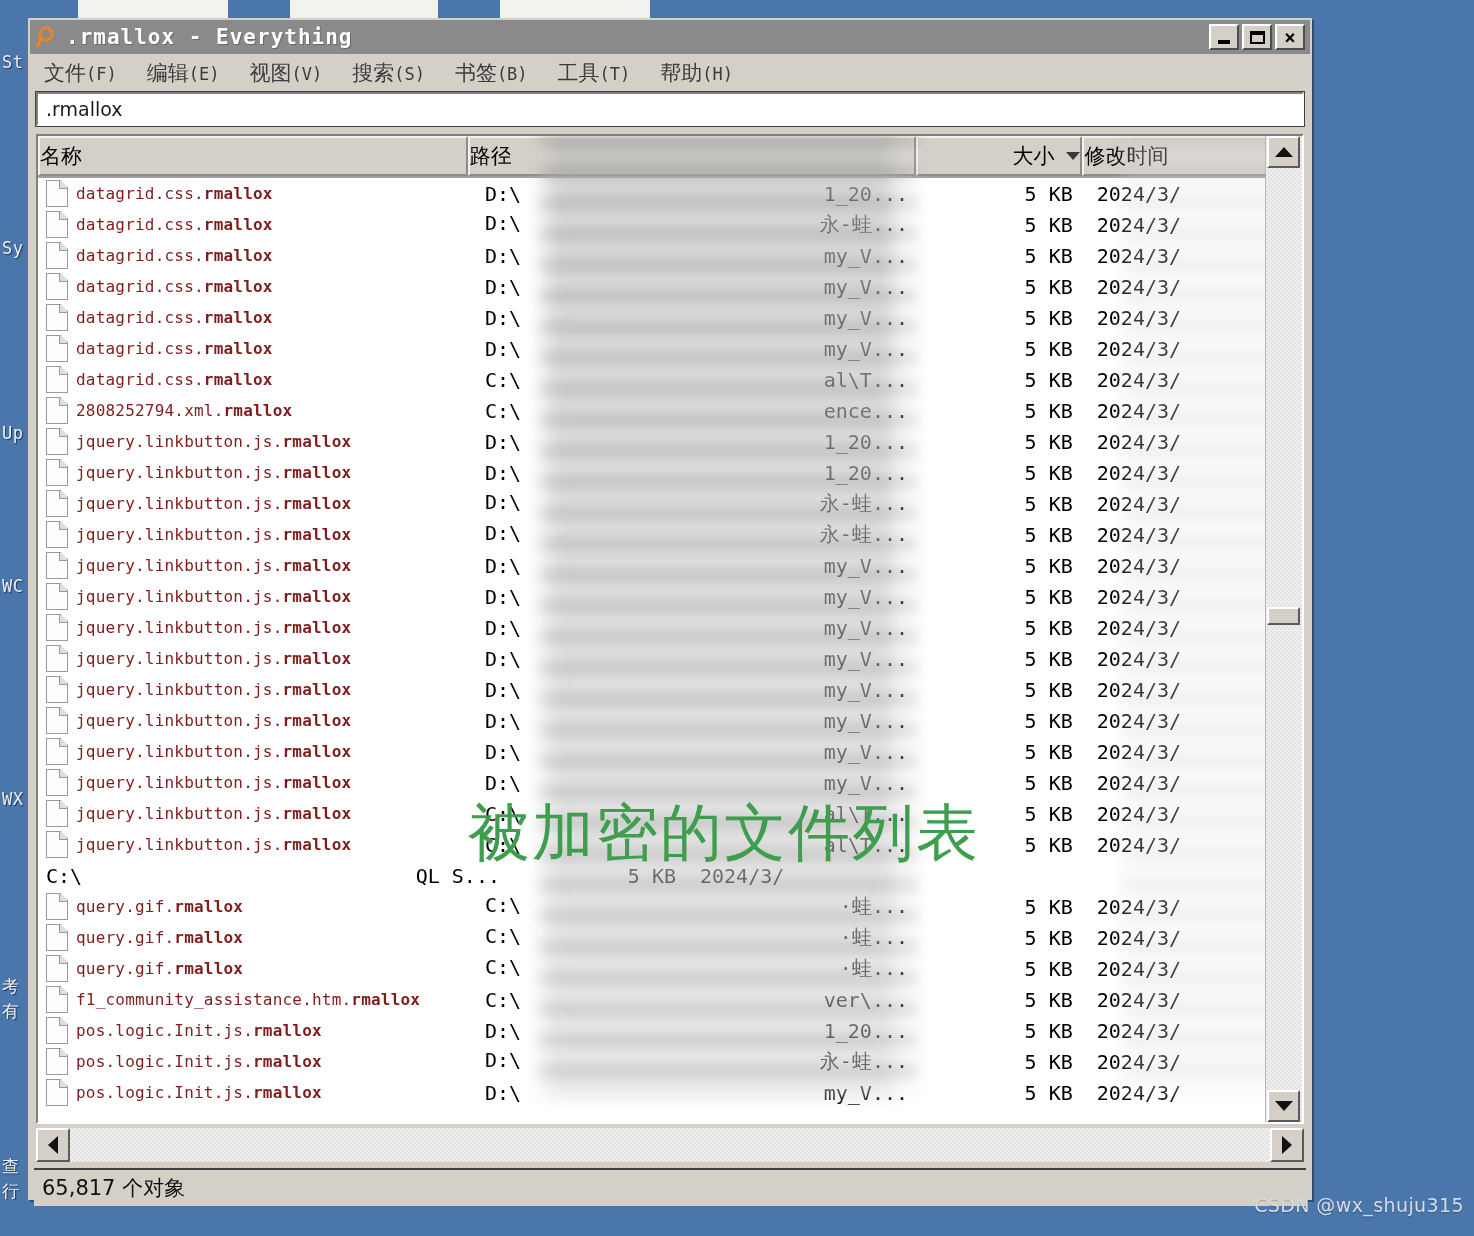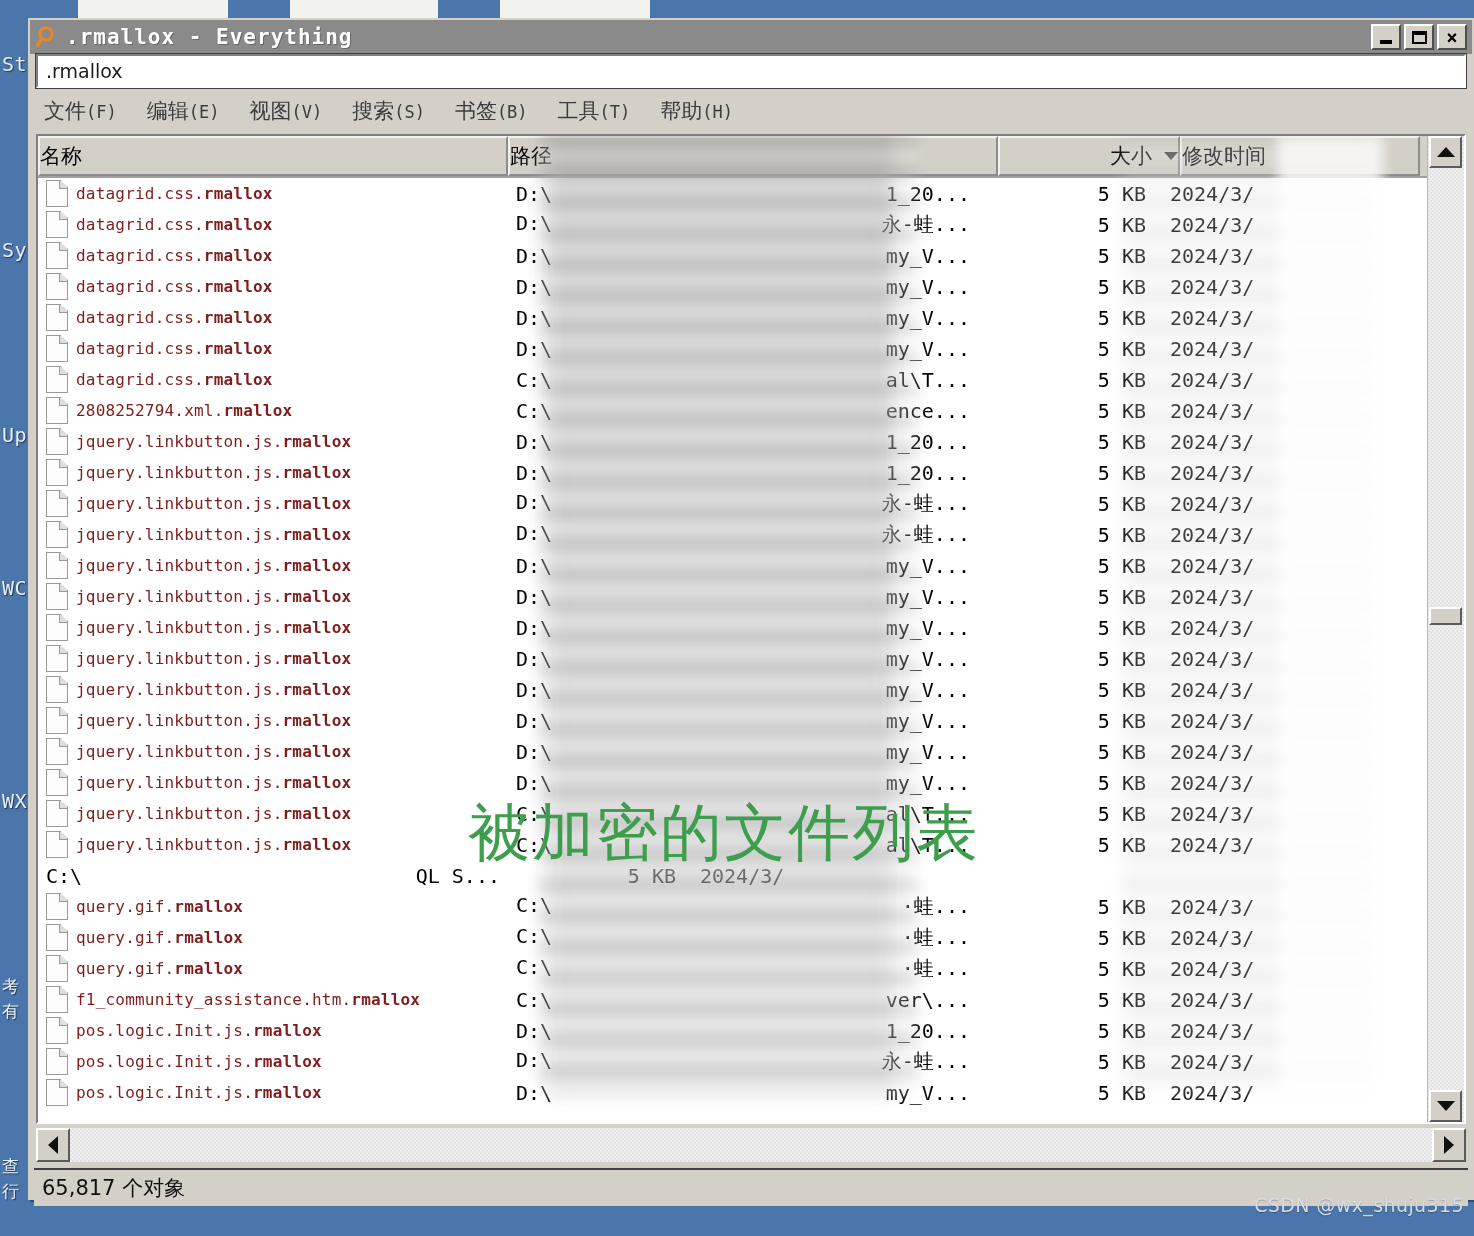--- a/index.html
+++ b/index.html
@@ -8,28 +8,28 @@
     background:#4470a8;
     font-family:"Liberation Sans","DejaVu Sans",sans-serif;
     -webkit-font-smoothing:none;
   }
   
   #desktop{position:absolute;inset:0;background:#4a76ac;}
   #desktop-stripe{position:absolute;left:0;top:0;width:1474px;height:22px;
      background:linear-gradient(90deg,#4a76ac 0 78px,#f2f2ee 78px 228px,#4a76ac 228px 290px,
        #f2f2ee 290px 438px,#4a76ac 438px 500px,#f2f2ee 500px 650px,#4a76ac 650px 1474px);}
   .desk-icon-label{
-    position:absolute;color:#e9eef6;font-size:20px;font-family:"DejaVu Sans Mono","Liberation Mono",monospace;
+    position:absolute;color:#e9eef6;font-size:17px;font-family:"DejaVu Sans Mono","Liberation Mono",monospace;
     text-shadow:1px 1px 1px rgba(0,0,0,.55);white-space:nowrap;letter-spacing:.5px;
   }
   .desk-icon-label.cjk{font-family:"DejaVu Sans","Liberation Sans",sans-serif;font-size:17px;}
 
   
   #win{
-    position:absolute;left:28px;top:18px;width:1446px;height:1182px;
+    position:absolute;left:28px;top:18px;width:1284px;height:1182px;
     background:#d4d0c8;border:2px solid #d4d0c8;
     box-shadow:2px 2px 0 rgba(0,0,0,.35);
     box-sizing:border-box;
   }
   #titlebar{
     height:34px;background:#8a8a8a;
     display:flex;align-items:center;padding:0 3px 0 6px;gap:6px;
   }
   #title-text{
     color:#ffffff;font-family:"DejaVu Sans Mono","Liberation Mono",monospace;
@@ -211,35 +211,35 @@
         </span>
       <span class="winbtn">
           <span class="glyph-max"></span>
         </span>
       <span class="winbtn">
           <span class="glyph-close">×</span>
         </span>
     </span>
   </div>
 
-  <div id="searchwrap">
-    <div id="searchbox">
-      <input id="search-input" type="text" value=".rmallox" style="">
-    </div>
-  </div>
-
   <div id="menubar">
       <div class="menu-item"><span>文件</span><span class="mn">(F)</span></div>
       <div class="menu-item"><span>编辑</span><span class="mn">(E)</span></div>
       <div class="menu-item"><span>视图</span><span class="mn">(V)</span></div>
       <div class="menu-item"><span>搜索</span><span class="mn">(S)</span></div>
       <div class="menu-item"><span>书签</span><span class="mn">(B)</span></div>
       <div class="menu-item"><span>工具</span><span class="mn">(T)</span></div>
       <div class="menu-item"><span>帮助</span><span class="mn">(H)</span></div>
     </div>
+
+  <div id="searchwrap">
+    <div id="searchbox">
+      <input id="search-input" type="text" value=".rmallox" style="">
+    </div>
+  </div>
 
   <div id="listarea">
 
     <div id="header-row">
         <div class="hcell" style="width: 470px;">
           <span>名称</span>
         </div>
         <div class="hcell" style="width: 490px;">
           <span>路径</span>
         </div>

